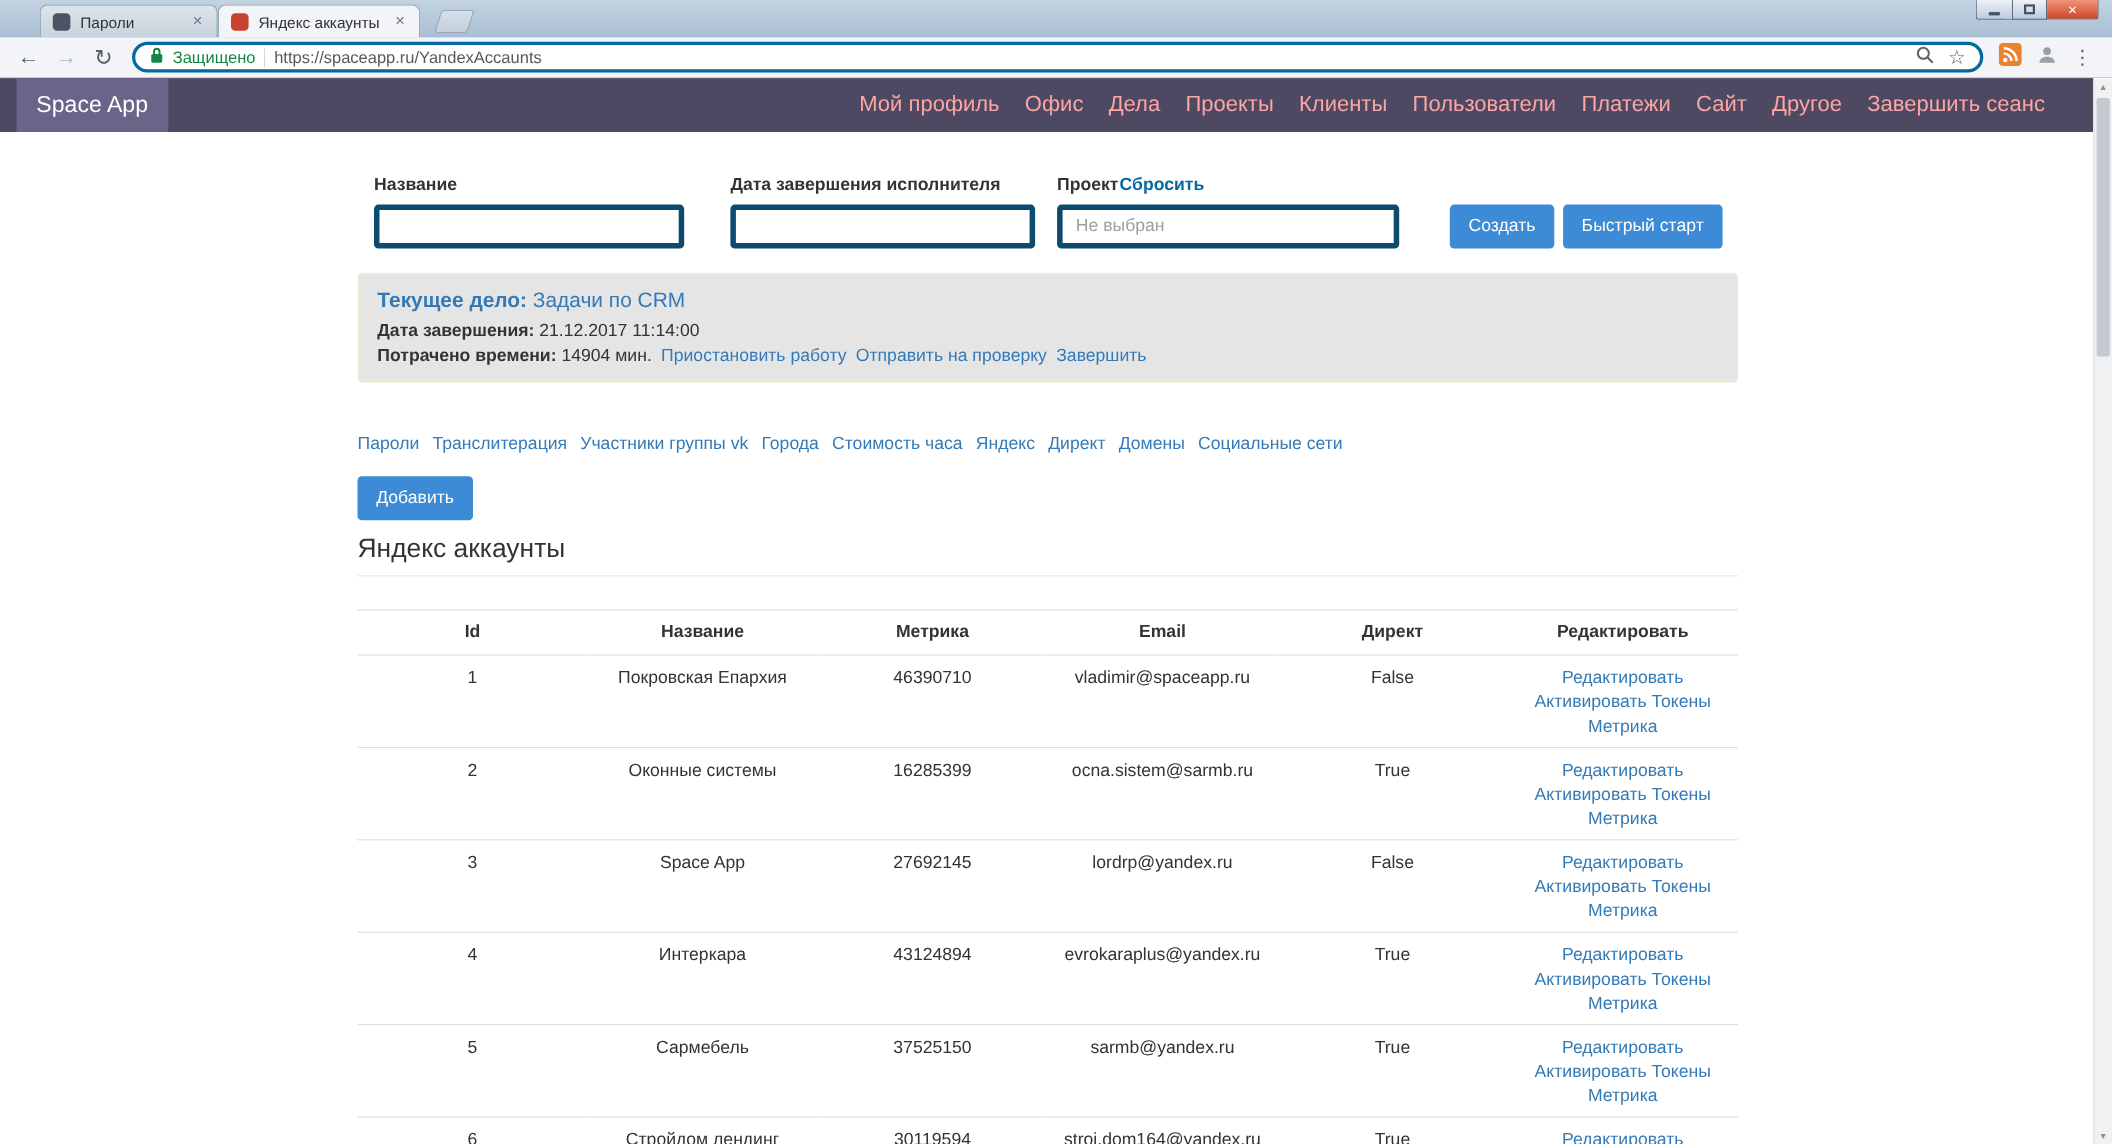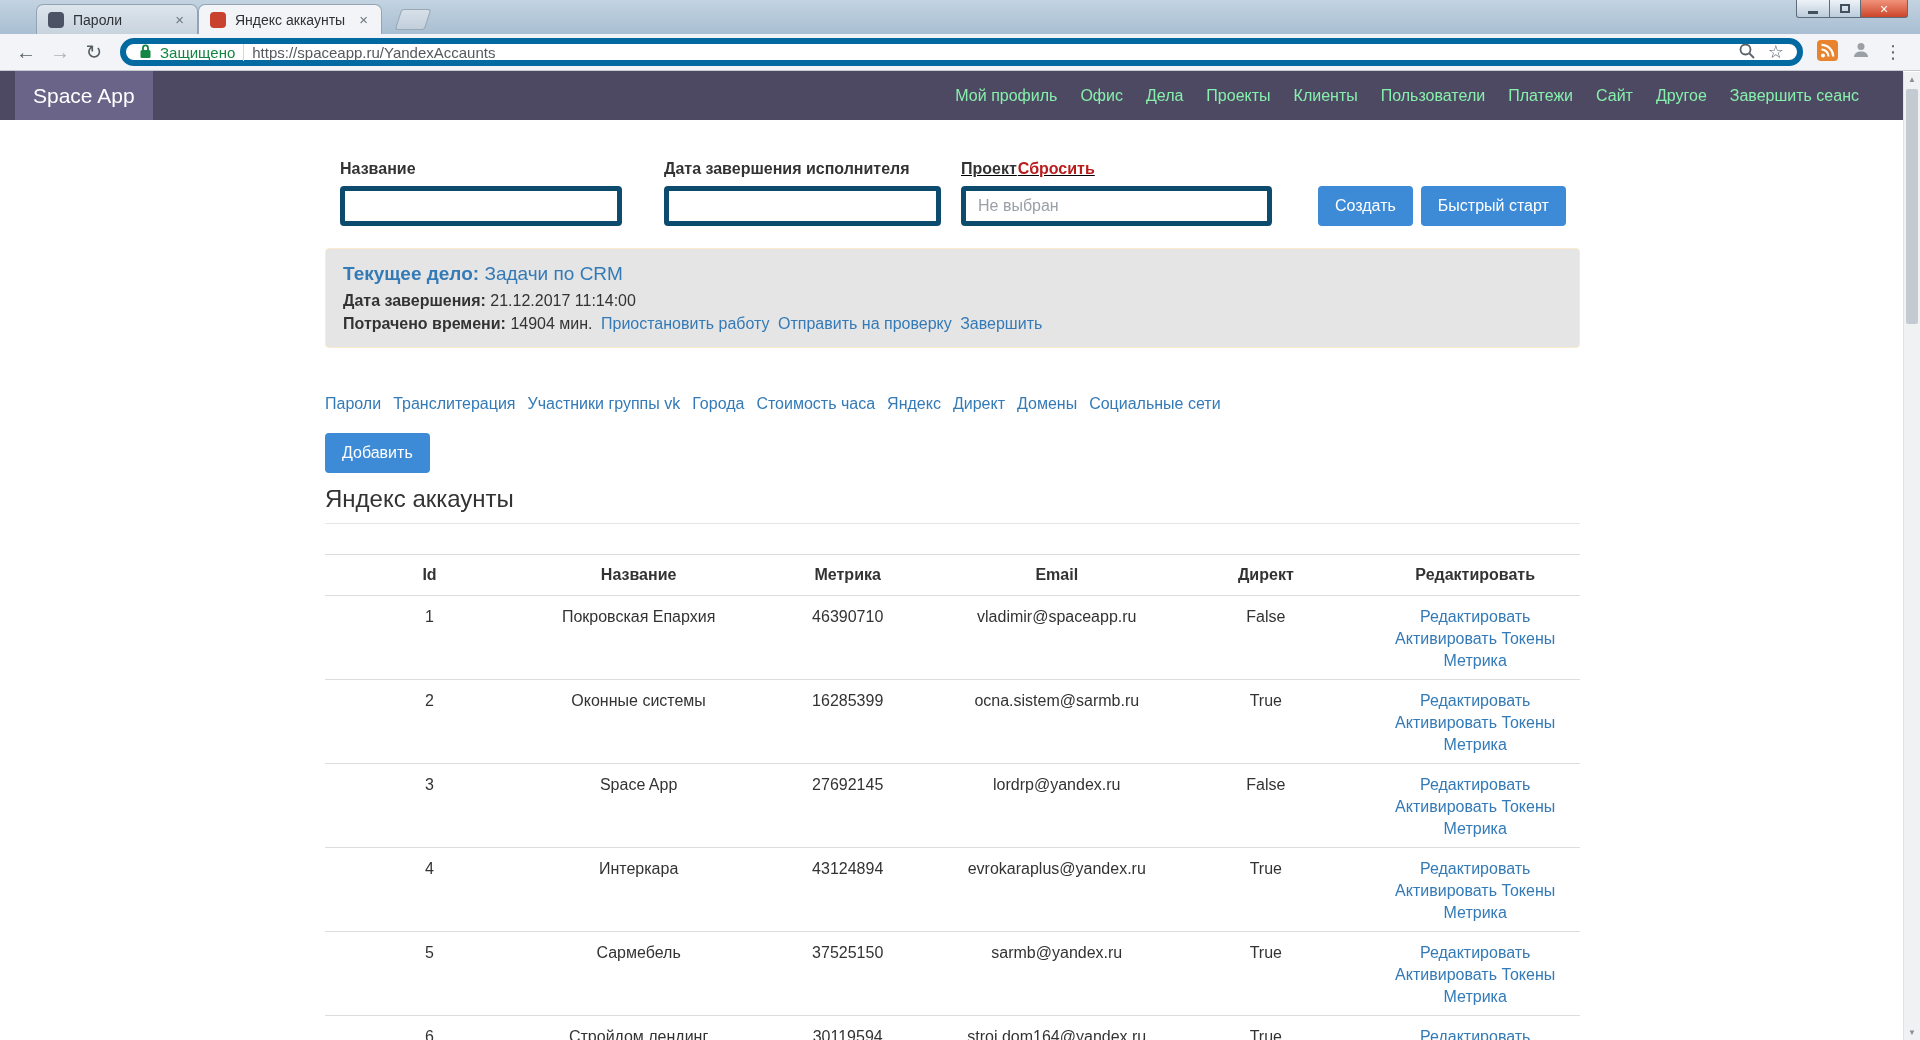--- a/index.html
+++ b/index.html
@@ -31,21 +31,21 @@
   .win-min i { display:block; width:10px; height:3px; background:#43505e; margin-top:7px; }
   .win-max { width:31px; background:linear-gradient(180deg,#eef3f8,#bccbdb); border-left:none; }
   .win-max i { display:block; width:10px; height:9px; border:2px solid #43505e; }
   .win-close { width:47px; background:linear-gradient(180deg,#f0937a,#cc452a); border-left:none;
                border-radius:0 0 3px 0; color:#fff; font-size:14px; }
 
   .toolbar { height:37px; background:#f2f4f7; border-bottom:1px solid #c5cbd1;
              display:flex; align-items:center; gap:2px; padding:0 10px; }
   .tool-btn { width:32px; text-align:center; font-size:20px; color:#565e66; cursor:pointer; }
   .tool-btn.disabled { color:#aab2ba; }
-  .urlbox { flex:1; height:28px; margin:0 8px; background:#fff; border:6px solid #0369a1;
+  .urlbox { flex:1; height:28px; margin:0 8px; background:#fff; border:3px solid #0369a1;
             border-radius:14px; display:flex; align-items:center; padding:0 13px; gap:8px;
             font-size:15px; cursor:text; }
   .secure-label { color:#148544; }
   .url-sep { width:1px; height:17px; background:#d4d8dc; }
   .url-text { color:#55595e; flex:1; }
   .urlbox-icons { display:flex; align-items:center; gap:12px; }
   .glyph-btn { color:#5a6268; font-size:18px; line-height:1; cursor:pointer; }
   .chrome-icons { display:flex; align-items:center; gap:13px; padding:0 8px 0 4px; }
 
   
@@ -56,28 +56,28 @@
   .sb-arrow-down { position:absolute; bottom:0; width:100%; }
   .sb-thumb { position:absolute; top:17px; left:2px; width:12px; height:235px;
               background:#c3cad1; border-radius:2px; cursor:grab; }
 
   
   .page { width:1903px; }
   .navbar { height:49px; background:#4e4963; display:flex; align-items:center; }
   .brand { height:49px; background:#6a6488; color:#fff; font-size:21px;
            display:flex; align-items:center; padding:0 18px; margin-left:15px; cursor:pointer; }
   .nav-items { margin-left:auto; display:flex; gap:23px; padding-right:44px; align-items:center; }
-  .nav-item { color:#86efac; font-size:16px; white-space:nowrap; }
+  .nav-item { color:#fca5a5; font-size:20px; white-space:nowrap; }
 
   .container { margin-left:325px; width:1255px; }
 
   .filters { display:flex; align-items:flex-end; margin-top:40px; }
   .f-field label { display:block; font-weight:bold; font-size:16px; color:#333; margin-bottom:8px; }
-  .label-row { display:flex; align-items:baseline;text-decoration:underline; }
-  .reset-link { color:#b91c1c; font-size:16px; font-weight:bold; margin-left:1px; }
+  .label-row { display:flex; align-items:baseline; }
+  .reset-link { color:#0369a1; font-size:16px; font-weight:bold; margin-left:1px; }
   .f-input { height:40px; border:5px solid #0c4a6e; border-radius:4px; width:100%;
              padding:0 12px; font-size:16px; color:#555;
              font-family:"Liberation Sans", sans-serif; }
   .f-input::placeholder { color:#9aa0a6; }
   .btn { border:none; border-radius:4px; background:#3d8bd6; color:#ffffff; font-size:16px;
          height:40px; padding:0 17px; font-family:"Liberation Sans", sans-serif;
          cursor:pointer; white-space:nowrap; }
 
   .alert { margin-top:22px; background:#e5e5e5; border:1px solid #faebcc; border-radius:4px;
            padding:12px 17px; font-size:16px; color:#333; }

